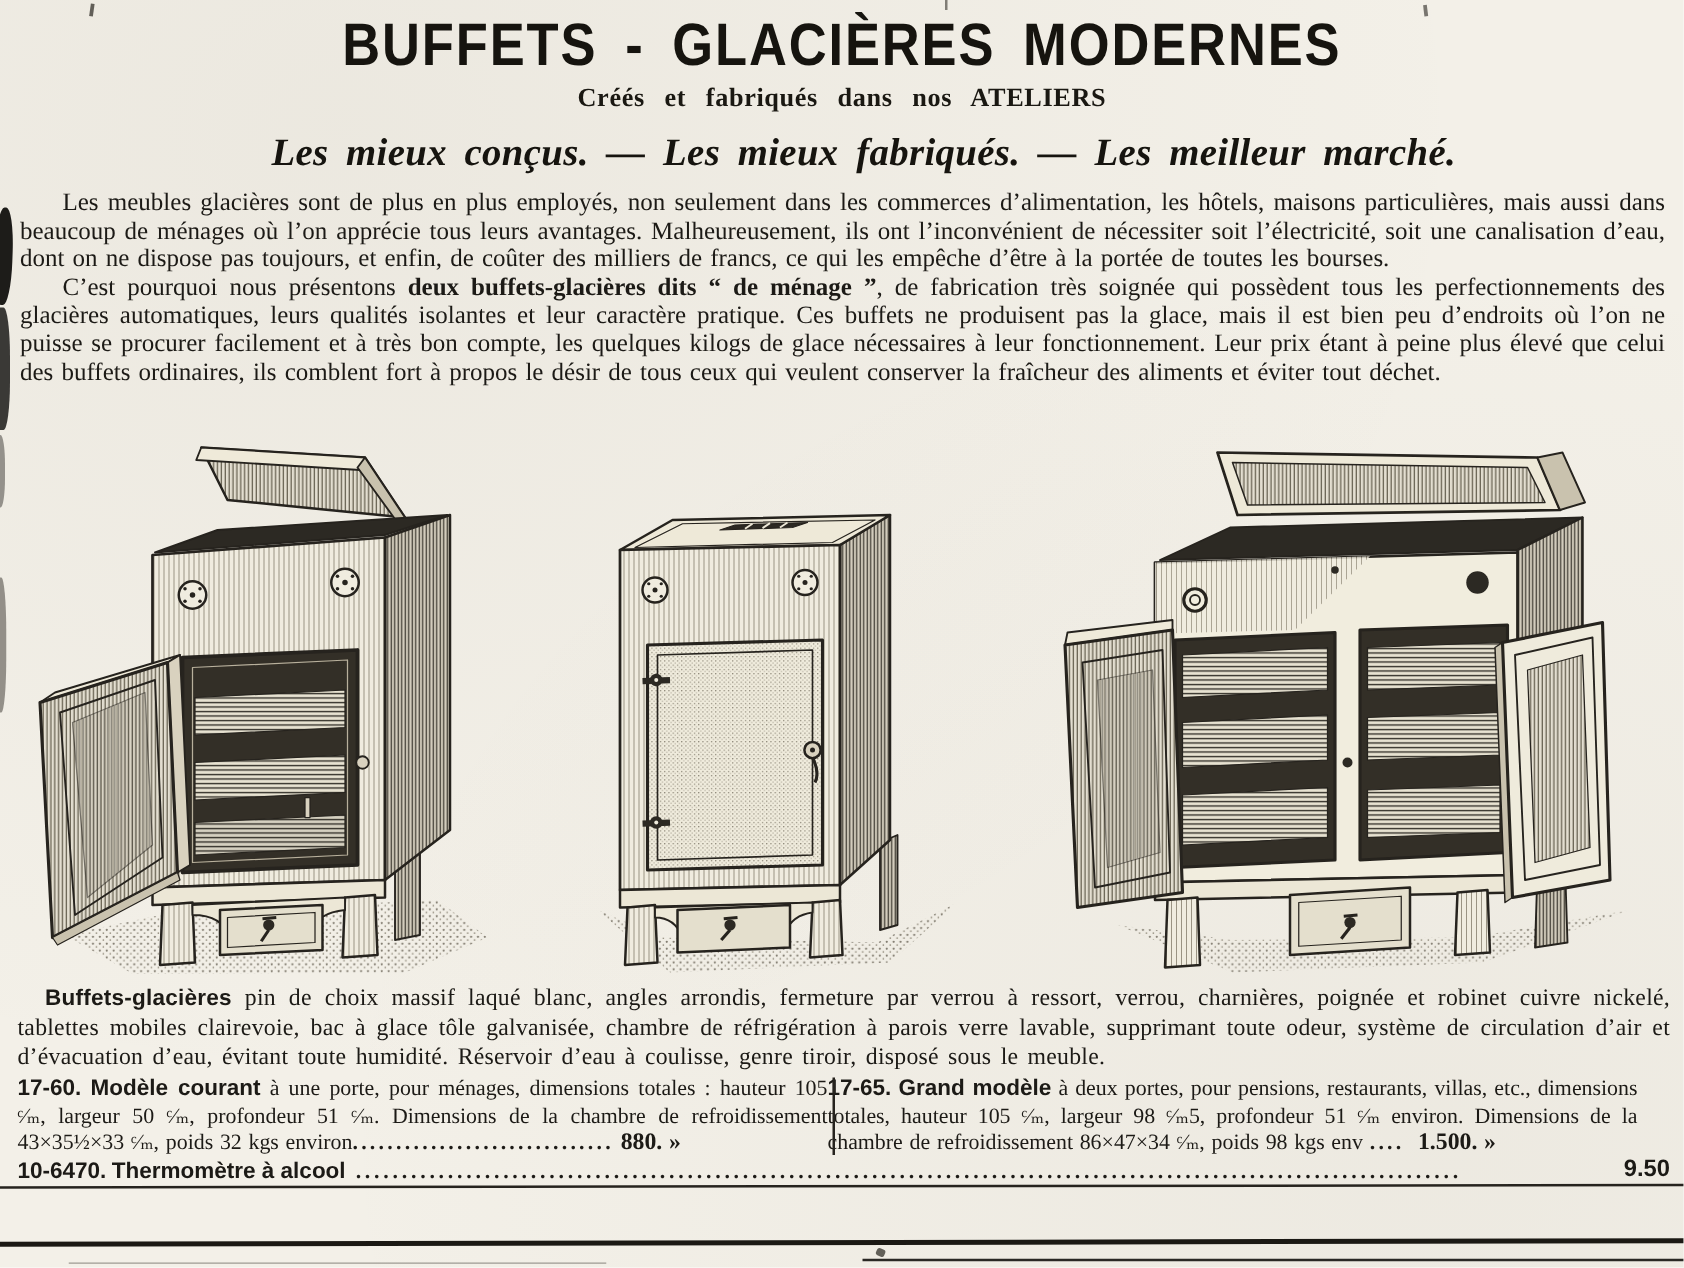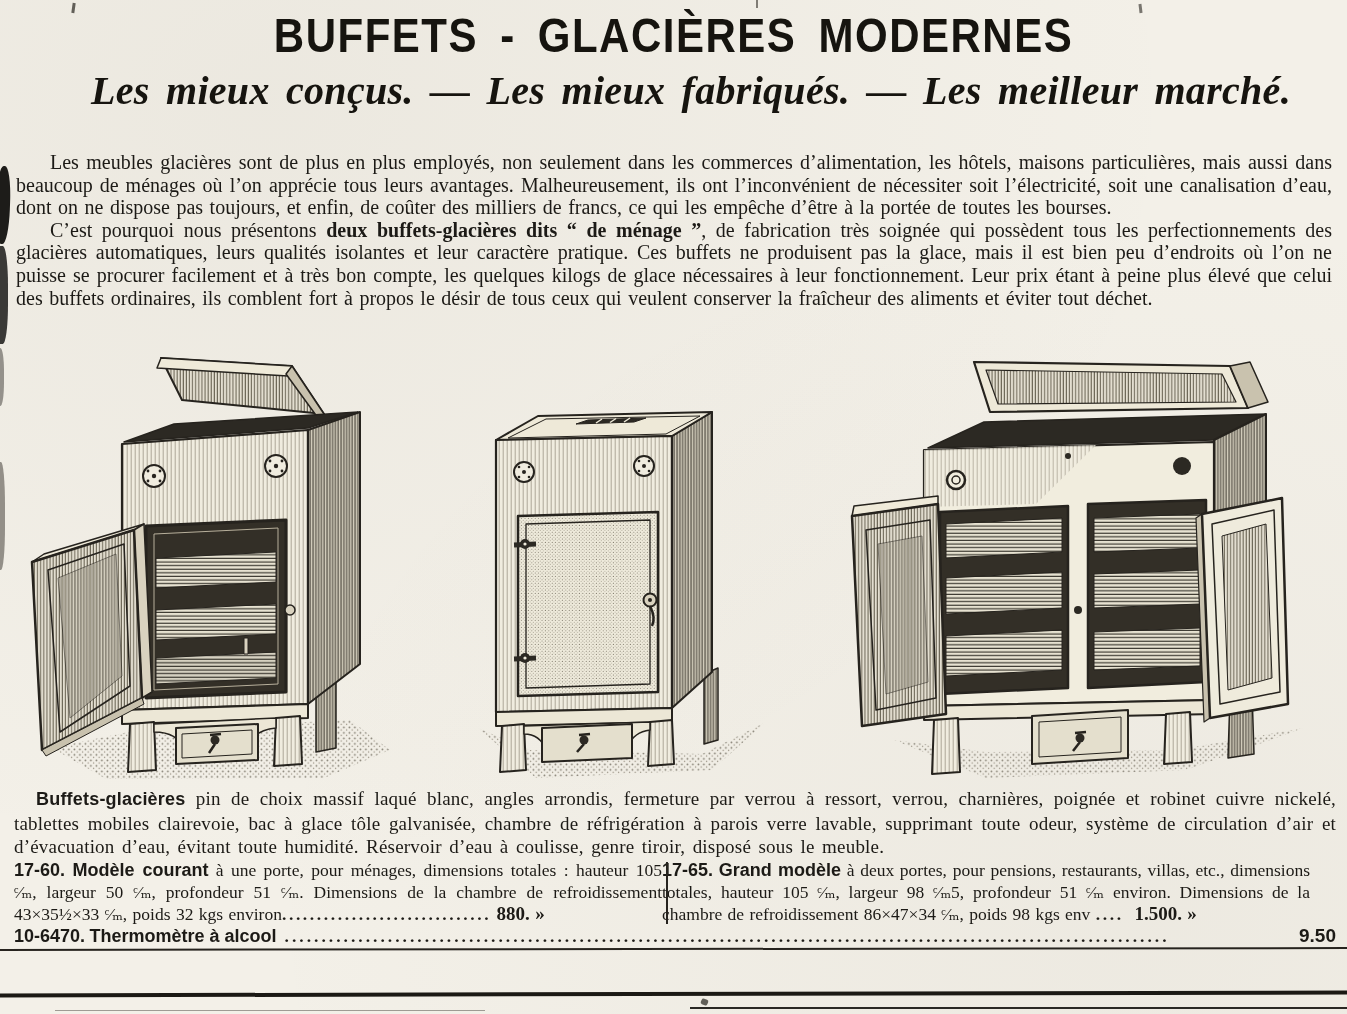--- a/index.html
+++ b/index.html
@@ -24,21 +24,21 @@
     transform:scaleY(1.14);transform-origin:top center;
     color:#16140f;
   }
   .sub{
     margin-top:12px;
     font-weight:700;font-size:21px;
     letter-spacing:.5px;word-spacing:10px;color:#1a1812;
   }
   .tag{
     margin-top:13px;
-    font-style:italic;font-weight:700;font-size:40px;
+    font-style:italic;font-weight:700;font-size:31px;
     word-spacing:6px;letter-spacing:.3px;color:#16140f;margin-left:35px;
   }
   
   .intro{position:absolute;top:151px;left:16px;width:1316px;}
   .intro p{
     margin:0;text-align:justify;
     font-size:20px;line-height:22.6px;
     word-spacing:1.5px;text-indent:34px;
   }
   .b{font-weight:700;}
@@ -106,20 +106,21 @@
   <div class="art gutter1"></div>
   <div class="art gutter2"></div>
   <div class="art gutter3"></div>
   <div class="art gutter4"></div>
   <div class="art tick1"></div>
   <div class="art tick2"></div>
   <div class="art tick3"></div>
 
   <div class="hdr">
     <h1>BUFFETS - GLACIÈRES MODERNES</h1>
+    <div class="sub">Créés et fabriqués dans nos ATELIERS</div>
     <div class="tag">Les mieux conçus. — Les mieux fabriqués. — Les meilleur marché.</div>
   </div>
 
   <div class="intro">
     <p>Les meubles glacières sont de plus en plus employés, non seulement dans les commerces d’alimentation, les hôtels, maisons particulières, mais aussi dans beaucoup de ménages où l’on apprécie tous leurs avantages. Malheureusement, ils ont l’inconvénient de nécessiter soit l’électricité, soit une canalisation d’eau, dont on ne dispose pas toujours, et enfin, de coûter des milliers de francs, ce qui les empêche d’être à la portée de toutes les bourses.</p>
     <p><span>C’est pourquoi nous présentons </span><span class="b">deux buffets-glacières dits “ de ménage ”</span><span>, de fabrication très soignée qui possèdent tous les perfectionnements des glacières automatiques, leurs qualités isolantes et leur caractère pratique. Ces buffets ne produisent pas la glace, mais il est bien peu d’endroits où l’on ne puisse se procurer facilement et à très bon compte, les quelques kilogs de glace nécessaires à leur fonctionnement. Leur prix étant à peine plus élevé que celui des buffets ordinaires, ils comblent fort à propos le désir de tous ceux qui veulent conserver la fraîcheur des aliments et éviter tout déchet.</span></p>
   </div>
 
   <div class="figs">
 

